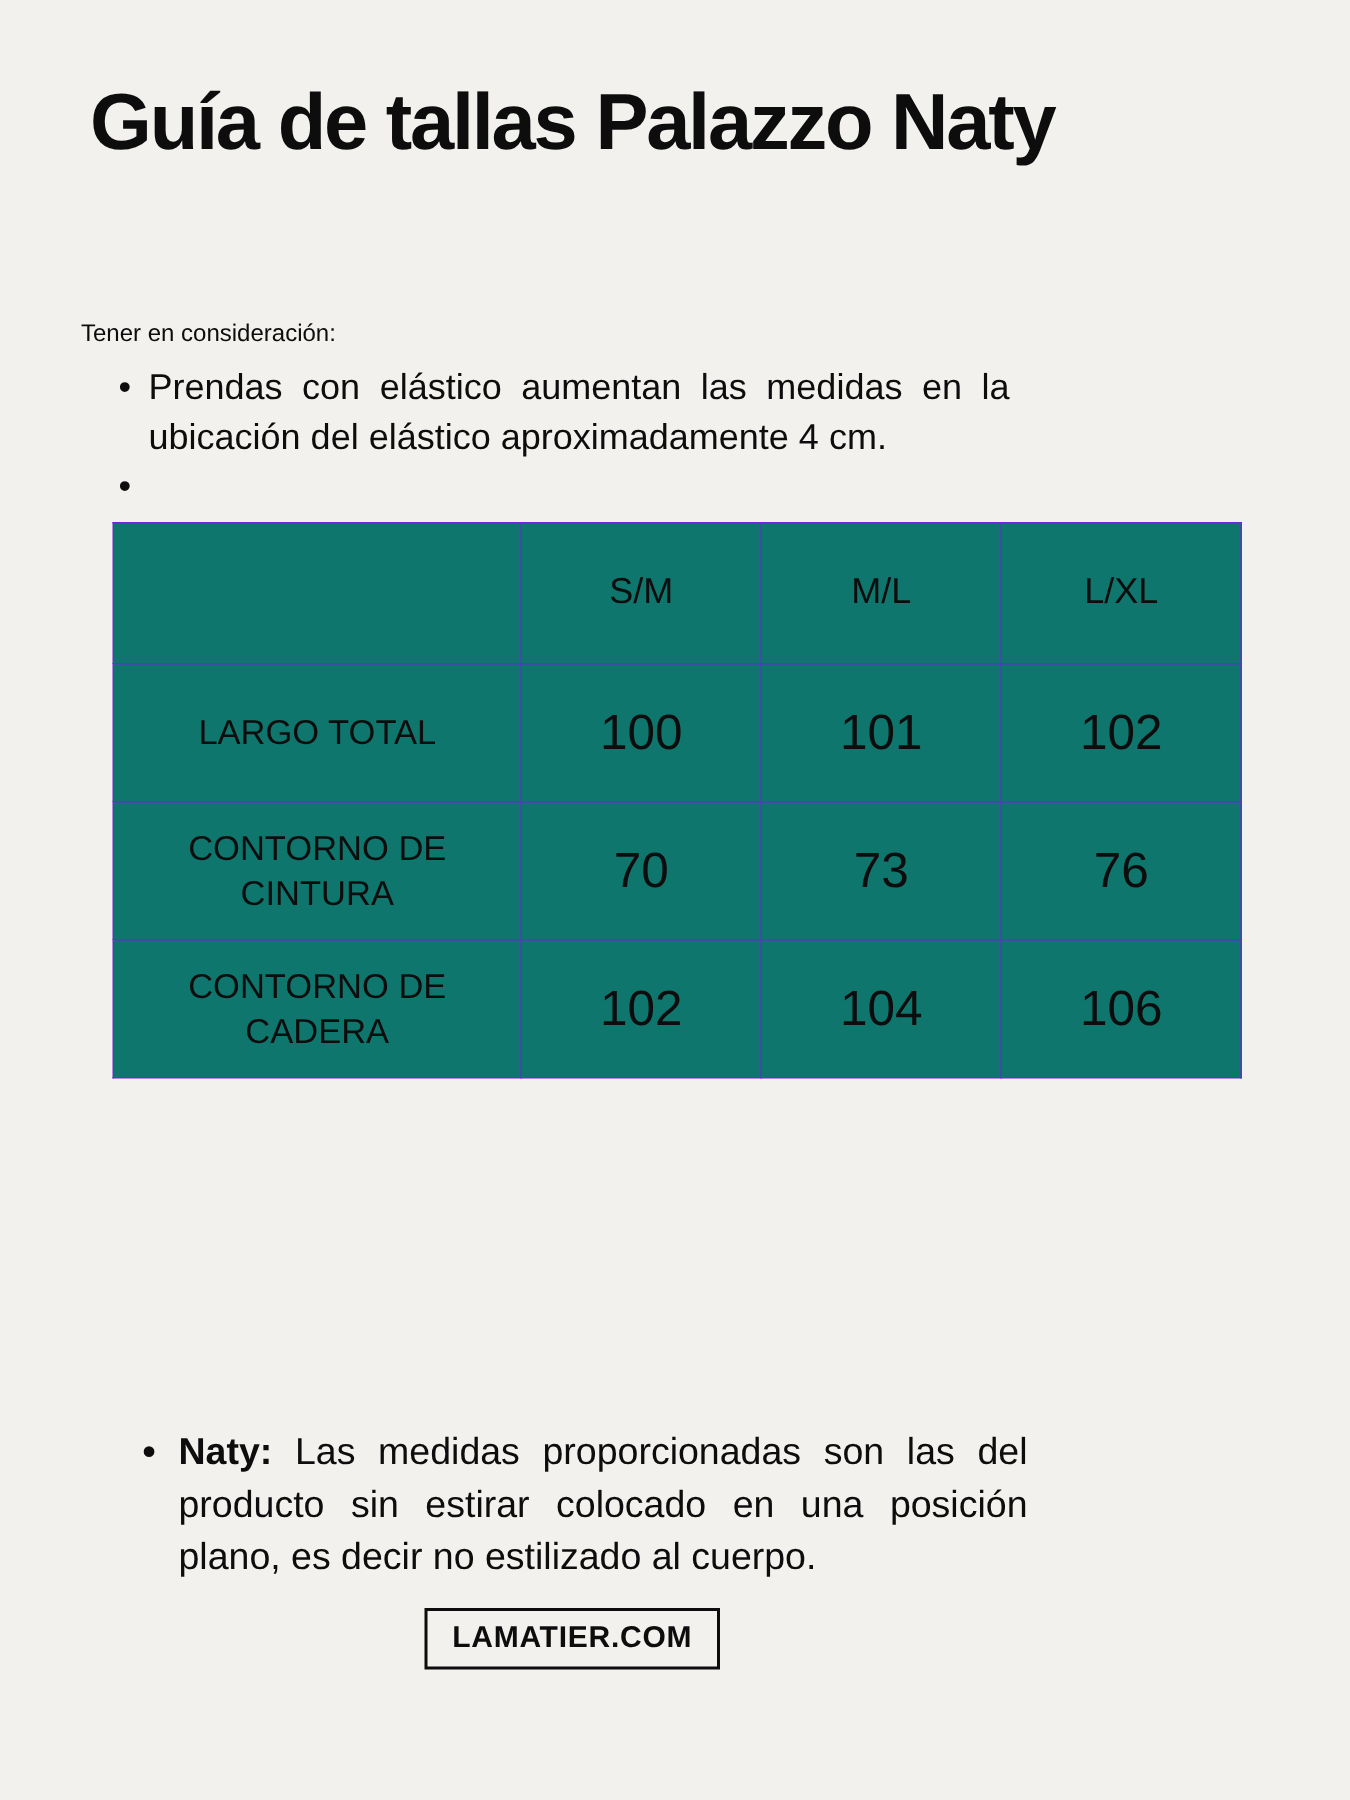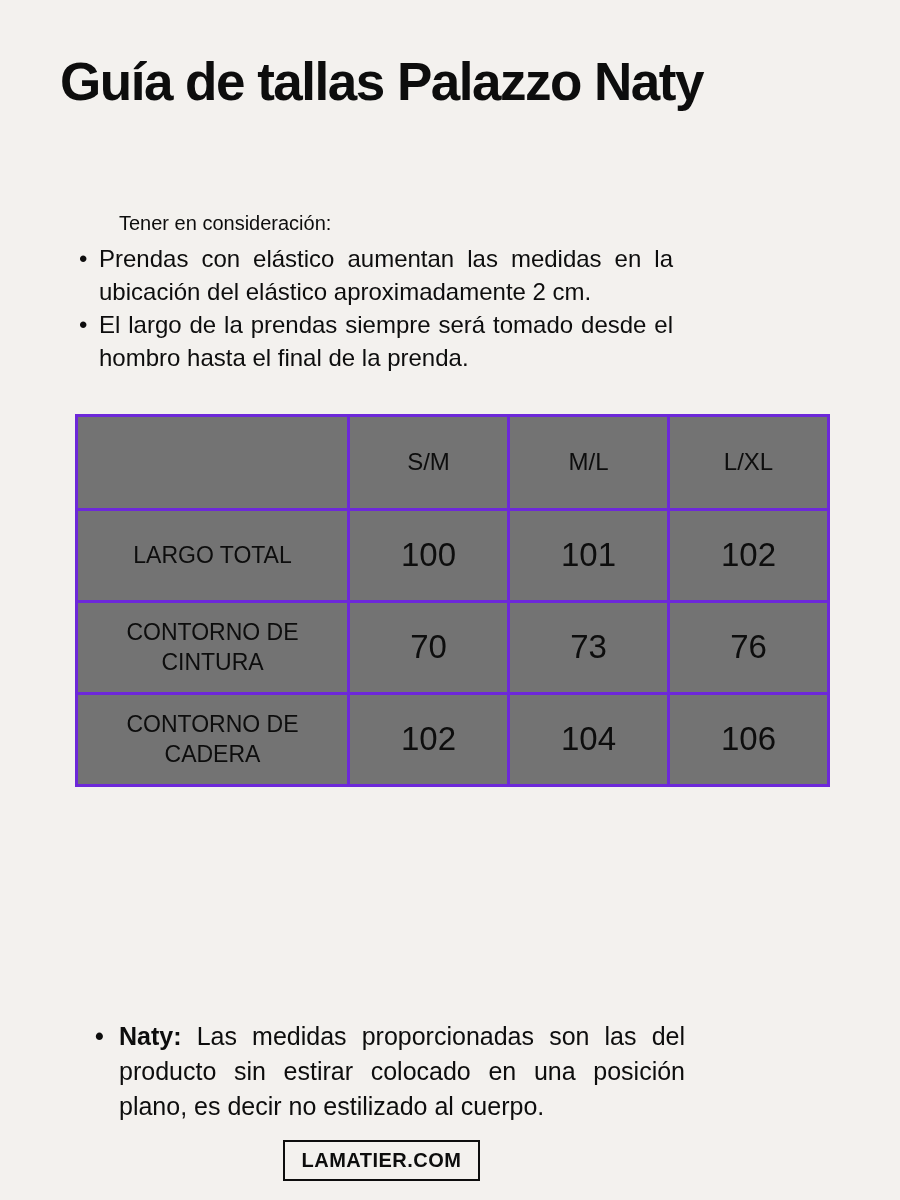--- a/index.html
+++ b/index.html
@@ -16,22 +16,22 @@
     padding-top: 50px;
     text-align: center;
     font-size: 53px;
     font-weight: 700;
     letter-spacing: -1.5px;
     line-height: 1.2;
   }
 
   .considerations { margin-top: 92px; }
   .considerations-heading {
-    margin-left: 119px;
-    font-size: 20px;
+    margin-left: 54px;
+    font-size: 16px;
     line-height: 34px;
   }
   .bullet-list {
     list-style: none;
     margin: 2px 90px 0 79px;
   }
   .bullet-list li {
     position: relative;
     padding-left: 20px;
     font-size: 24px;
@@ -44,26 +44,26 @@
     font-size: 24px;
   }
 
   table.size-table {
     margin: 40px 0 0 75px;
     width: 753px;
     border-collapse: collapse;
     table-layout: fixed;
   }
   table.size-table th, table.size-table td {
-    border: 3px solid #6d28d9;
+    border: 1px solid #6d28d9;
     text-align: center;
     vertical-align: middle;
     font-weight: 400;
     font-size: 23px;
-    background: #737373;
+    background: #0f766e;
   }
   table.size-table col.c-label { width: 272px; }
   table.size-table col.c-size  { width: 160px; }
   table.size-table tr.header-row th { height: 94px; font-size: 24px; }
   table.size-table tr.data-row td { height: 92px; }
   table.size-table td.row-label span {
     display: inline-block;
     max-width: 215px;
     line-height: 30px;
   }
@@ -105,25 +105,24 @@
 
 <div class="page">
 
   <h1 class="title">Guía de tallas Palazzo Naty</h1>
 
   <div class="considerations">
     <div class="considerations-heading">Tener en consideración:</div>
     <ul class="bullet-list">
       <li>
         <span class="dot">•</span>
-        <span>Prendas con elástico aumentan las medidas en la ubicación del elástico aproximadamente 2 cm.</span>
+        <span>Prendas con elástico aumentan las medidas en la ubicación del elástico aproximadamente 4 cm.</span>
       </li>
       <li>
         <span class="dot">•</span>
-        <span>El largo de la prendas siempre será tomado desde el hombro hasta el final de la prenda.</span>
       </li>
     </ul>
   </div>
 
   <table class="size-table">
     <colgroup>
       <col class="c-label">
         <col class="c-size">
         <col class="c-size">
         <col class="c-size">

